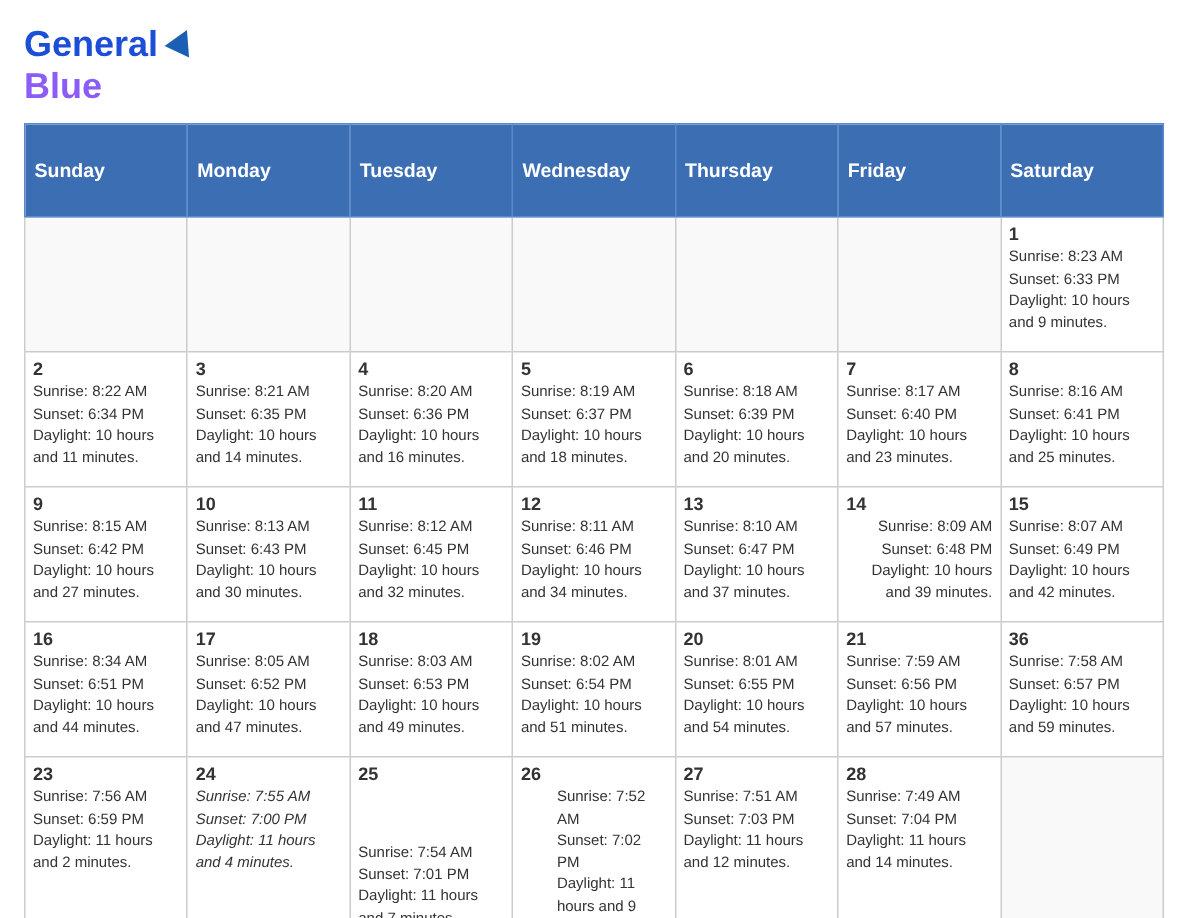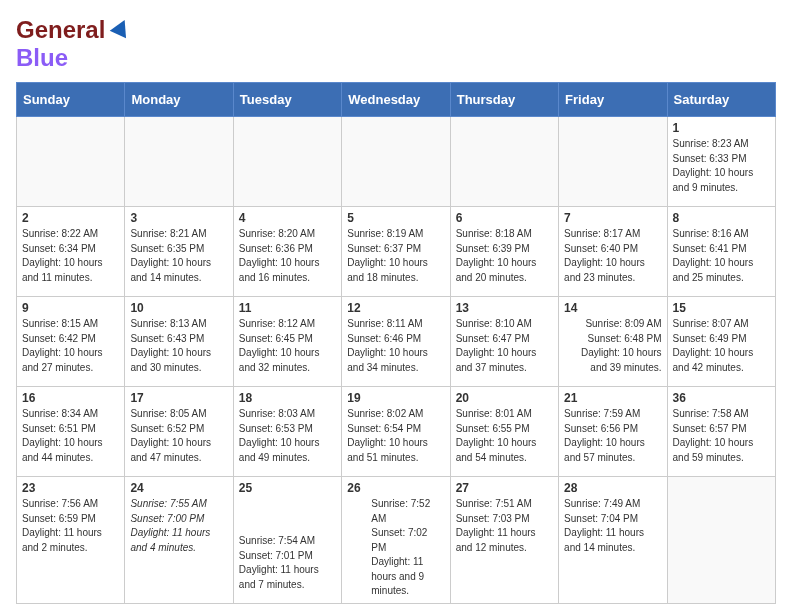--- a/index.html
+++ b/index.html
@@ -37,21 +37,21 @@
     .calendar {
       width: 100%;
       border-collapse: collapse;
       border: 1px solid #ccc;
     }
     .calendar th {
       background-color: #3c6eb4;
       color: #fff;
       font-size: 13px;
       font-weight: bold;
-      padding: 9px 6px;
+      padding: 23px 6px;
       text-align: left;
       border: 1px solid #5a88cc;
     }
     .calendar td {
       vertical-align: top;
       padding: 4px 5px;
       border: 1px solid #ccc;
       width: calc(100% / 7);
       min-height: 80px;
       height: 90px;
@@ -74,21 +74,21 @@
       color: #333;
     }
     .logo-wrapper {
       display: flex;
       align-items: center;
       gap: 4px;
     }
     .logo-g {
       font-size: 24px;
       font-weight: bold;
-      color: #7f1d1d;
+      color: #1d4ed8;
     }
     .logo-b {
       font-size: 24px;
       font-weight: bold;
       color: #8b5cf6;
     }
     .logo-triangle {
       width: 0;
       height: 0;
       border-left: 9px solid transparent;

